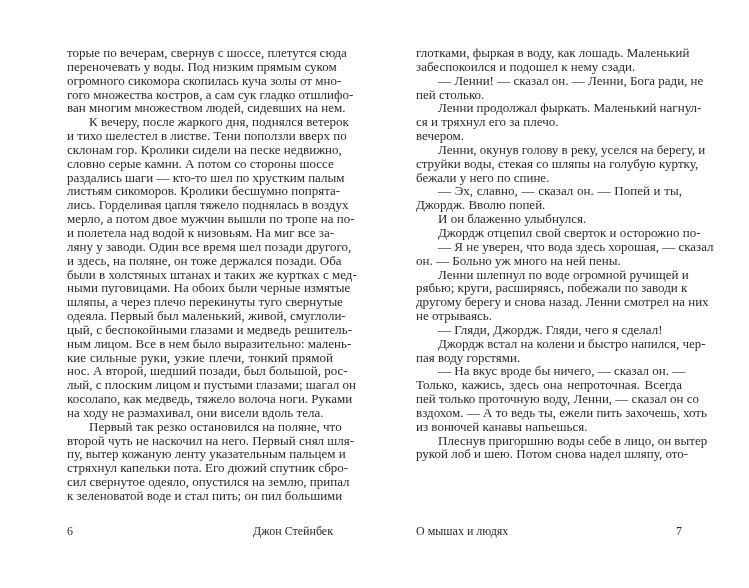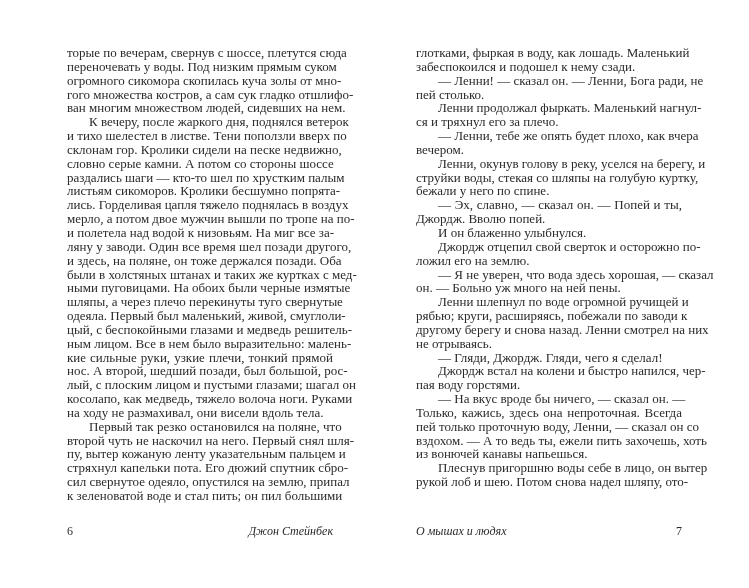--- a/index.html
+++ b/index.html
@@ -7,21 +7,21 @@
          font-family: "Liberation Serif", "DejaVu Serif", serif; color: #2a2a2a; }
   .page { position: absolute; top: 46px; }
   .page.left { left: 67px; width: 266px; }
   .page.right { left: 416px; width: 266px; }
   .body { font-size: 13px; line-height: 13.85px; }
   .ln { display: block; white-space: nowrap; text-align: justify; text-align-last: justify; height: 13.85px; overflow: visible; }
   .ln.last { text-align-last: left; }
   .ln.indent { text-indent: 22px; }
   .footer { position: absolute; top: 524px; font-size: 12px; }
   .footer .folio { position: absolute; left: 0; }
-  .footer .running { position: absolute; right: 0; font-style: italic; }
+  .footer .running { position: absolute; right: 0; }
   .footer.right .running { left: 0; right: auto; }
   .footer.right .folio { right: 0; left: auto; }
   .footer.left { left: 67px; width: 266px; }
   .footer.right { left: 416px; width: 266px; }
 </style>
 </head>
 <body>
 
 <div class="page left body" id="left-text">
     <span class="ln ">торые по вечерам, свернув с шоссе, плетутся сюда</span>
@@ -58,30 +58,28 @@
     <span class="ln ">сил свернутое одеяло, опустился на землю, припал</span>
     <span class="ln ">к зеленоватой воде и стал пить; он пил большими</span>
   </div>
 <div class="page right body" id="right-text">
     <span class="ln ">глотками, фыркая в воду, как лошадь. Маленький</span>
     <span class="ln last">забеспокоился и подошел к нему сзади.</span>
     <span class="ln indent">— Ленни! — сказал он. — Ленни, Бога ради, не</span>
     <span class="ln last">пей столько.</span>
     <span class="ln indent">Ленни продолжал фыркать. Маленький нагнул-</span>
     <span class="ln last">ся и тряхнул его за плечо.</span>
-    <span class="ln indent">— Ленни, тебе же опять будет плохо, как вчера</span>
     <span class="ln last">вечером.</span>
     <span class="ln indent">Ленни, окунув голову в реку, уселся на берегу, и</span>
     <span class="ln ">струйки воды, стекая со шляпы на голубую куртку,</span>
     <span class="ln last">бежали у него по спине.</span>
     <span class="ln indent">— Эх, славно, — сказал он. — Попей и ты,</span>
     <span class="ln last">Джордж. Вволю попей.</span>
     <span class="ln indent last">И он блаженно улыбнулся.</span>
     <span class="ln indent">Джордж отцепил свой сверток и осторожно по-</span>
-    <span class="ln last">ложил его на землю.</span>
     <span class="ln indent">— Я не уверен, что вода здесь хорошая, — сказал</span>
     <span class="ln last">он. — Больно уж много на ней пены.</span>
     <span class="ln indent">Ленни шлепнул по воде огромной ручищей и</span>
     <span class="ln ">рябью; круги, расширяясь, побежали по заводи к</span>
     <span class="ln ">другому берегу и снова назад. Ленни смотрел на них</span>
     <span class="ln last">не отрываясь.</span>
     <span class="ln indent last">— Гляди, Джордж. Гляди, чего я сделал!</span>
     <span class="ln indent">Джордж встал на колени и быстро напился, чер-</span>
     <span class="ln last">пая воду горстями.</span>
     <span class="ln indent">— На вкус вроде бы ничего, — сказал он. —</span>

